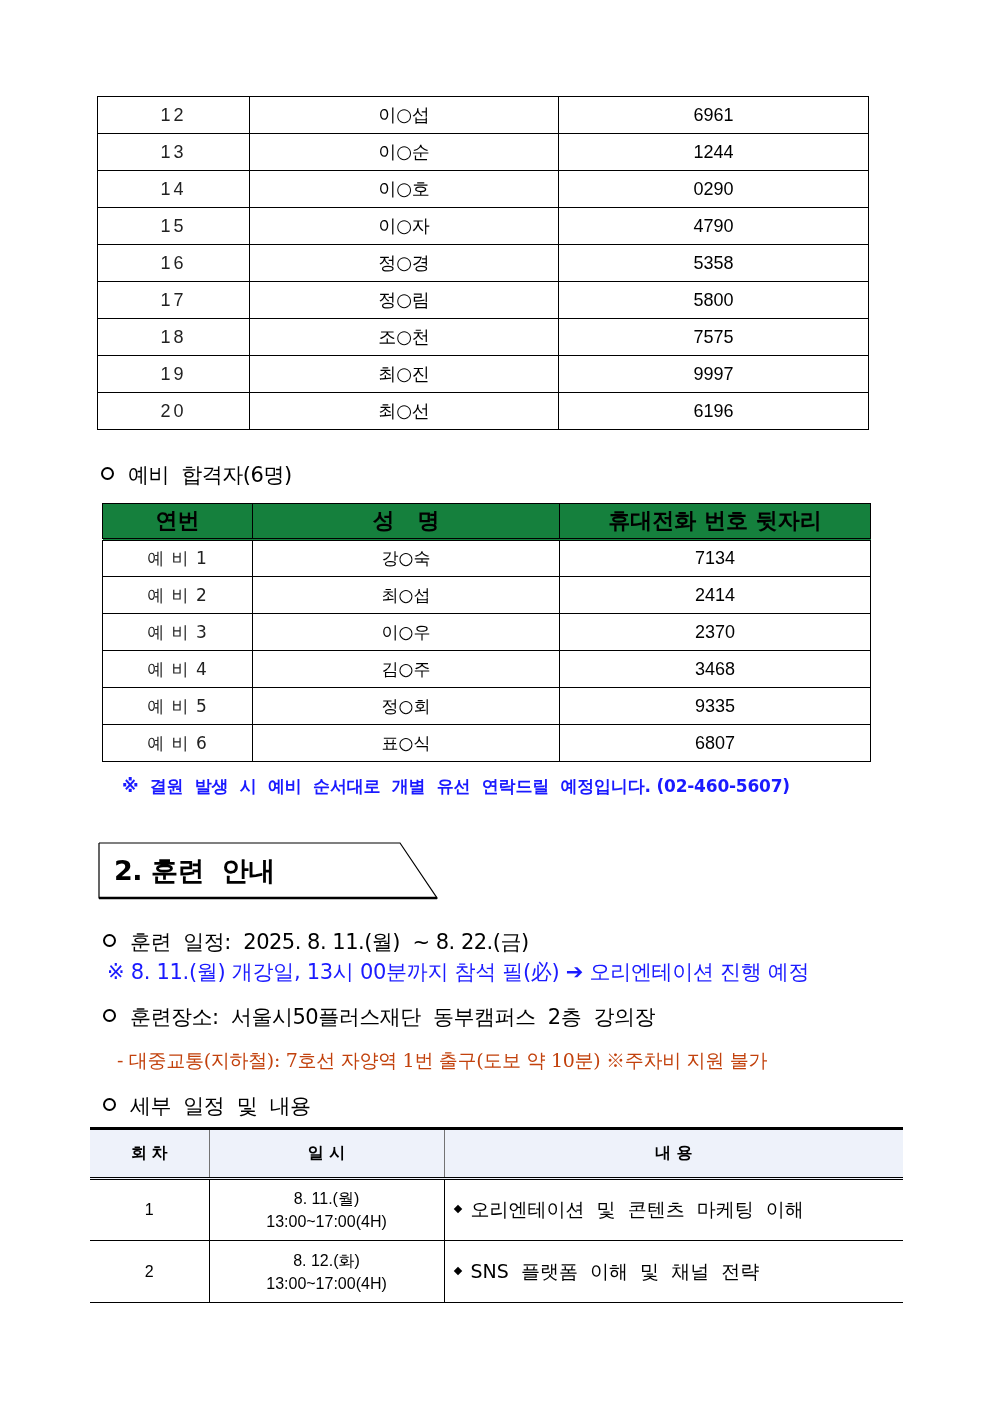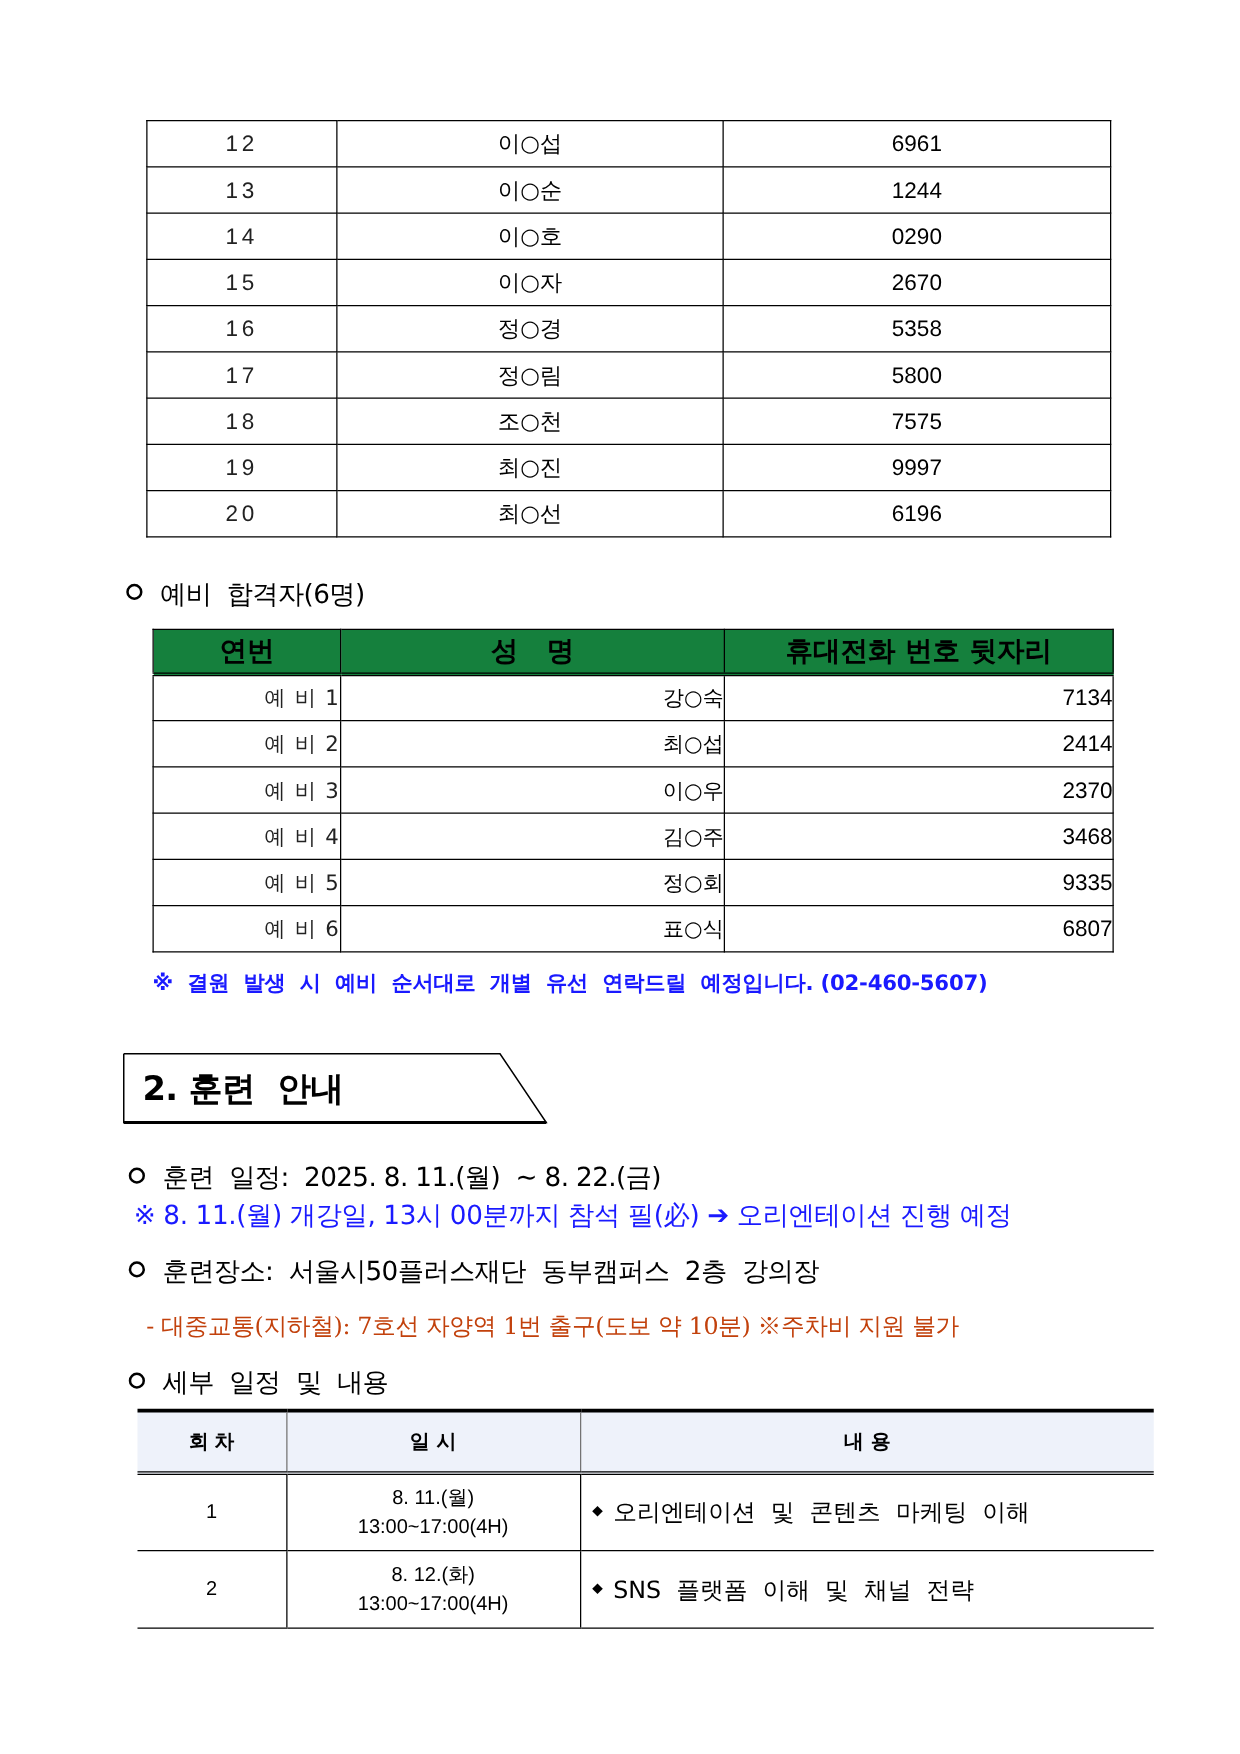--- a/index.html
+++ b/index.html
@@ -1,35 +1,35 @@
 <!DOCTYPE html>
 <html><head>
 <meta charset="utf-8">
 <style>
   * { box-sizing: border-box; margin: 0; padding: 0; }
   html, body { width: 992px; height: 1403px; background: #ffffff; }
   body { position: relative; font-family: "DejaVu Sans", "Liberation Sans", sans-serif; color: #000; }
 
-  table { border-collapse: collapse; table-layout: fixed; margin-left: 20px; }
+  table { border-collapse: collapse; table-layout: fixed; }
   td, th { text-align: center; vertical-align: middle; font-weight: normal; }
 
   
   #t1 { position: absolute; left: 97px; top: 96px; width: 772px; }
   #t1 td { border: 1px solid #000; height: 37px; font-size: 17px; }
   #t1 td.c-no { width: 152px; letter-spacing: 3px; font-family: "Liberation Sans", sans-serif; font-size: 18px; color: #222; }
   #t1 td.c-name { width: 309px; font-size: 18px; }
   #t1 td.c-phone { font-family: "Liberation Sans", sans-serif; font-size: 18px; }
 
   .bullet-line { position: absolute; font-size: 21px; white-space: nowrap; letter-spacing: -0.5px; }
   .bullet-o { display: inline-block; width: 13px; height: 13px; border: 2.3px solid #000; border-radius: 50%; margin-right: 14px; vertical-align: 2px; }
 
   
   #t2 { position: absolute; left: 102px; top: 503px; width: 769px; }
   #t2 th { background: #15803d; border: 1px solid #000; height: 36px; font-size: 22px; font-weight: bold; border-bottom: 3px double #000; }
-  #t2 td { border: 1px solid #000; height: 37px; font-size: 17px; text-align: right; }
+  #t2 td { border: 1px solid #000; height: 37px; font-size: 17px; }
   #t2 .c-no { width: 150px; }
   #t2 .c-name { width: 307px; }
   #t2 td.c-no { font-size: 17px; letter-spacing: 1px; color: #222; }
   #t2 td.c-phone { font-family: "Liberation Sans", sans-serif; font-size: 18px; }
 
   .note-blue { position: absolute; left: 122px; top: 775px; color: #1a1aff; font-size: 17px; font-weight: bold; white-space: nowrap; letter-spacing: -0.2px; }
 
   
   .section-head { position: absolute; left: 98px; top: 842px; width: 340px; height: 48px; }
   .section-head svg { position: absolute; left: 0; top: 0; }
@@ -66,21 +66,21 @@
       <td class="c-phone">1244</td>
     </tr>
     <tr>
       <td class="c-no">14</td>
       <td class="c-name">이○호</td>
       <td class="c-phone">0290</td>
     </tr>
     <tr>
       <td class="c-no">15</td>
       <td class="c-name">이○자</td>
-      <td class="c-phone">2670</td>
+      <td class="c-phone">4790</td>
     </tr>
     <tr>
       <td class="c-no">16</td>
       <td class="c-name">정○경</td>
       <td class="c-phone">5358</td>
     </tr>
     <tr>
       <td class="c-no">17</td>
       <td class="c-name">정○림</td>
       <td class="c-phone">5800</td>

